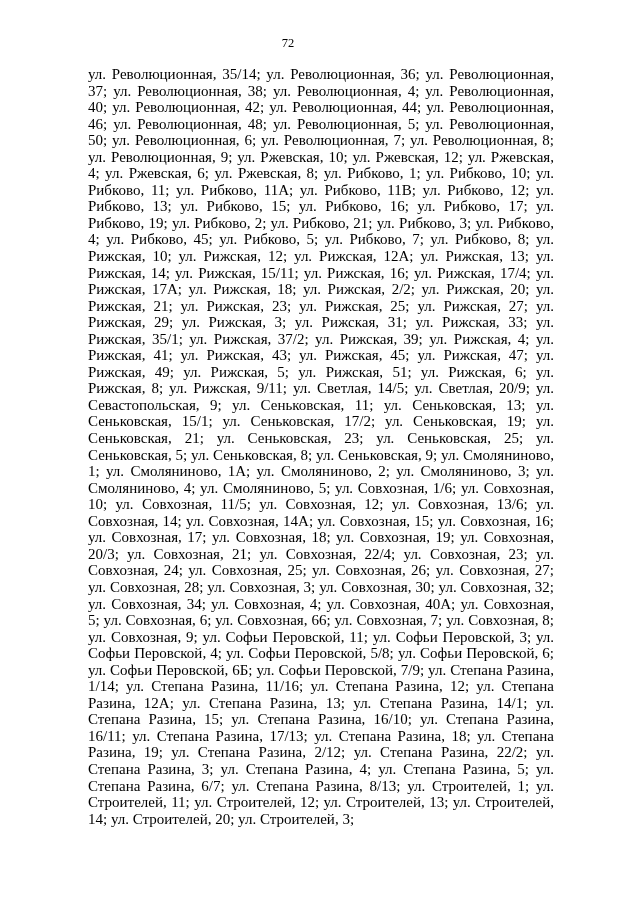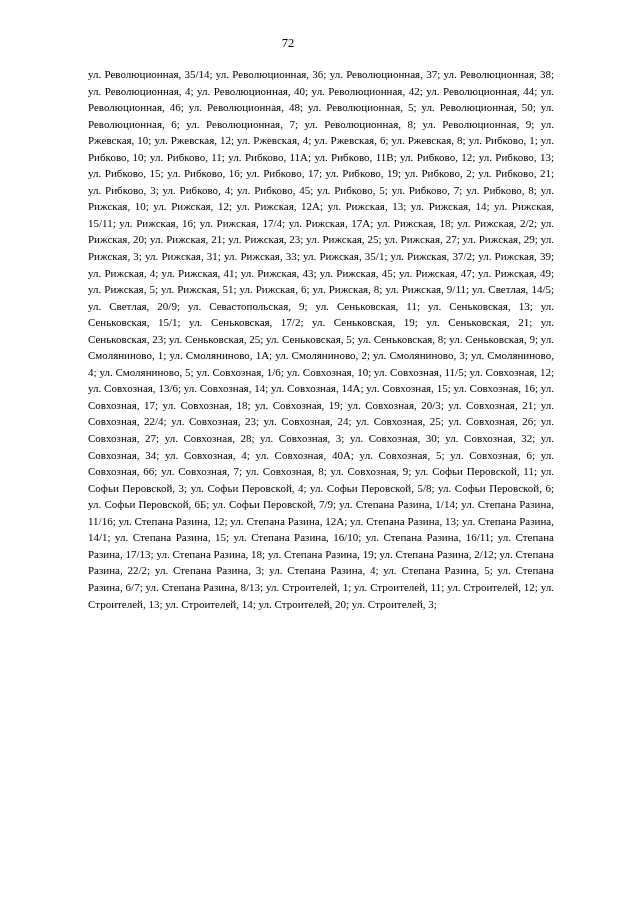--- a/index.html
+++ b/index.html
@@ -26,21 +26,21 @@
     width: 576px;
     text-align: center;
     font-size: 12.5px;
     font-family: "Liberation Serif", "DejaVu Serif", serif;
   }
   .body-text {
     position: absolute;
     top: 66px;
     left: 88px;
     width: 466px;
-    font-size: 11px;
+    font-size: 15px;
     line-height: 16.55px;
     text-align: justify;
     text-justify: inter-word;
     hyphens: none;
   }
   .body-text p {
     margin: 0;
     padding: 0;
     text-align: justify;
   }

